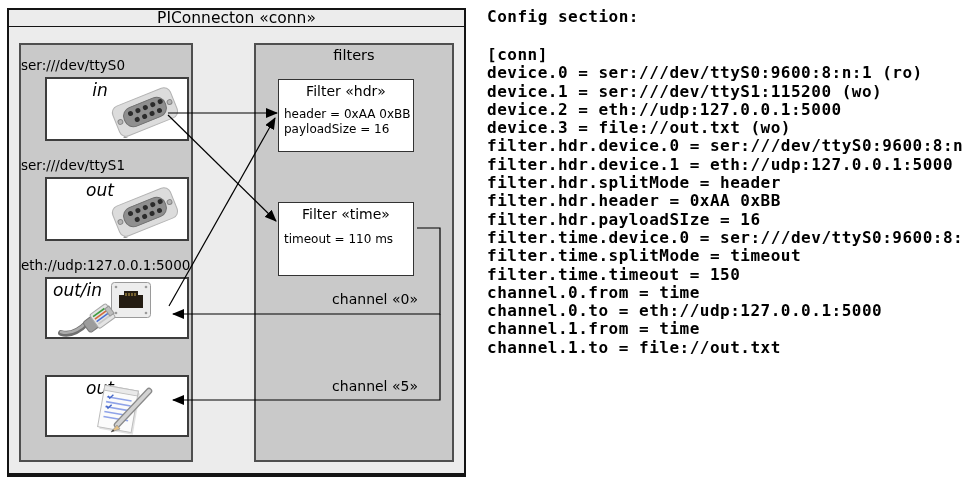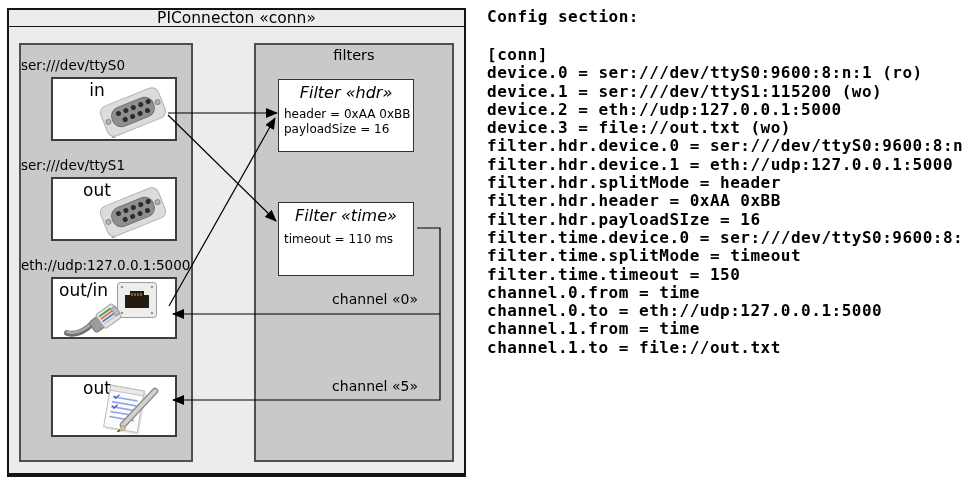--- a/index.html
+++ b/index.html
@@ -15,34 +15,34 @@
   .title-sep{position:absolute;left:0;right:0;top:16px;height:1px;background:#141414;}
 
   .group{position:absolute;box-sizing:border-box;background:#c9c9c9;border:2px solid #4f4f4f;}
   .devices-group{left:10px;top:33px;width:174px;height:419px;}
   .filters-group{left:245px;top:33px;width:200px;height:419px;}
   .filters-title{position:absolute;left:0;right:0;top:2px;text-align:center;font-size:14.5px;}
 
   .dev-label{position:absolute;left:0;right:0;text-align:left;font-size:13.5px;white-space:nowrap;}
   .lbl1{top:12px;} .lbl2{top:112px;} .lbl3{top:212px;} .lbl4{top:311px;}
 
-  .dev-box{position:absolute;left:30px;width:126px;box-sizing:border-box;
-           background:#ffffff;border:2px solid #3d3d3d;overflow:hidden;}
+  .dev-box{position:absolute;left:24px;width:144px;box-sizing:border-box;
+           background:#ffffff;border:2px solid #3d3d3d;overflow:hidden;font-style:italic;}
   .db1{top:32px;height:64px;} .db2{top:132px;height:64px;}
   .db3{top:232px;height:62px;} .db4{top:330px;height:62px;}
   .dir{position:absolute;top:1px;font-size:17px;line-height:20px;}
   .dir.shift-left{left:0;right:34px;text-align:center;}
   .dir.at-left{left:6px;}
   .icon{position:absolute;}
 
   
   .filter-box{position:absolute;left:22px;width:136px;box-sizing:border-box;
               background:#ffffff;border:1.5px solid #333;}
   .fb-hdr{top:34px;height:73px;} .fb-time{top:145px;height:74px;margin-top:12px;}
-  .filter-title{position:absolute;left:0;right:0;top:3px;text-align:center;font-size:16px;font-style:italic;}
+  .filter-title{position:absolute;left:0;right:0;top:3px;text-align:center;font-size:14px;}
   .filter-attrs{position:absolute;left:5px;right:2px;font-size:12px;line-height:14.5px;white-space:nowrap;}
   .fa-hdr{top:27px;} .fa-time{top:29px;}
 
   .channel-label{position:absolute;right:34px;font-size:14px;white-space:nowrap;text-align:center;}
   .cl0{top:246px;} .cl1{top:333px;}
 
   
   .wires{position:absolute;left:0;top:0;width:964px;height:484px;pointer-events:none;z-index:5;}
 
   

